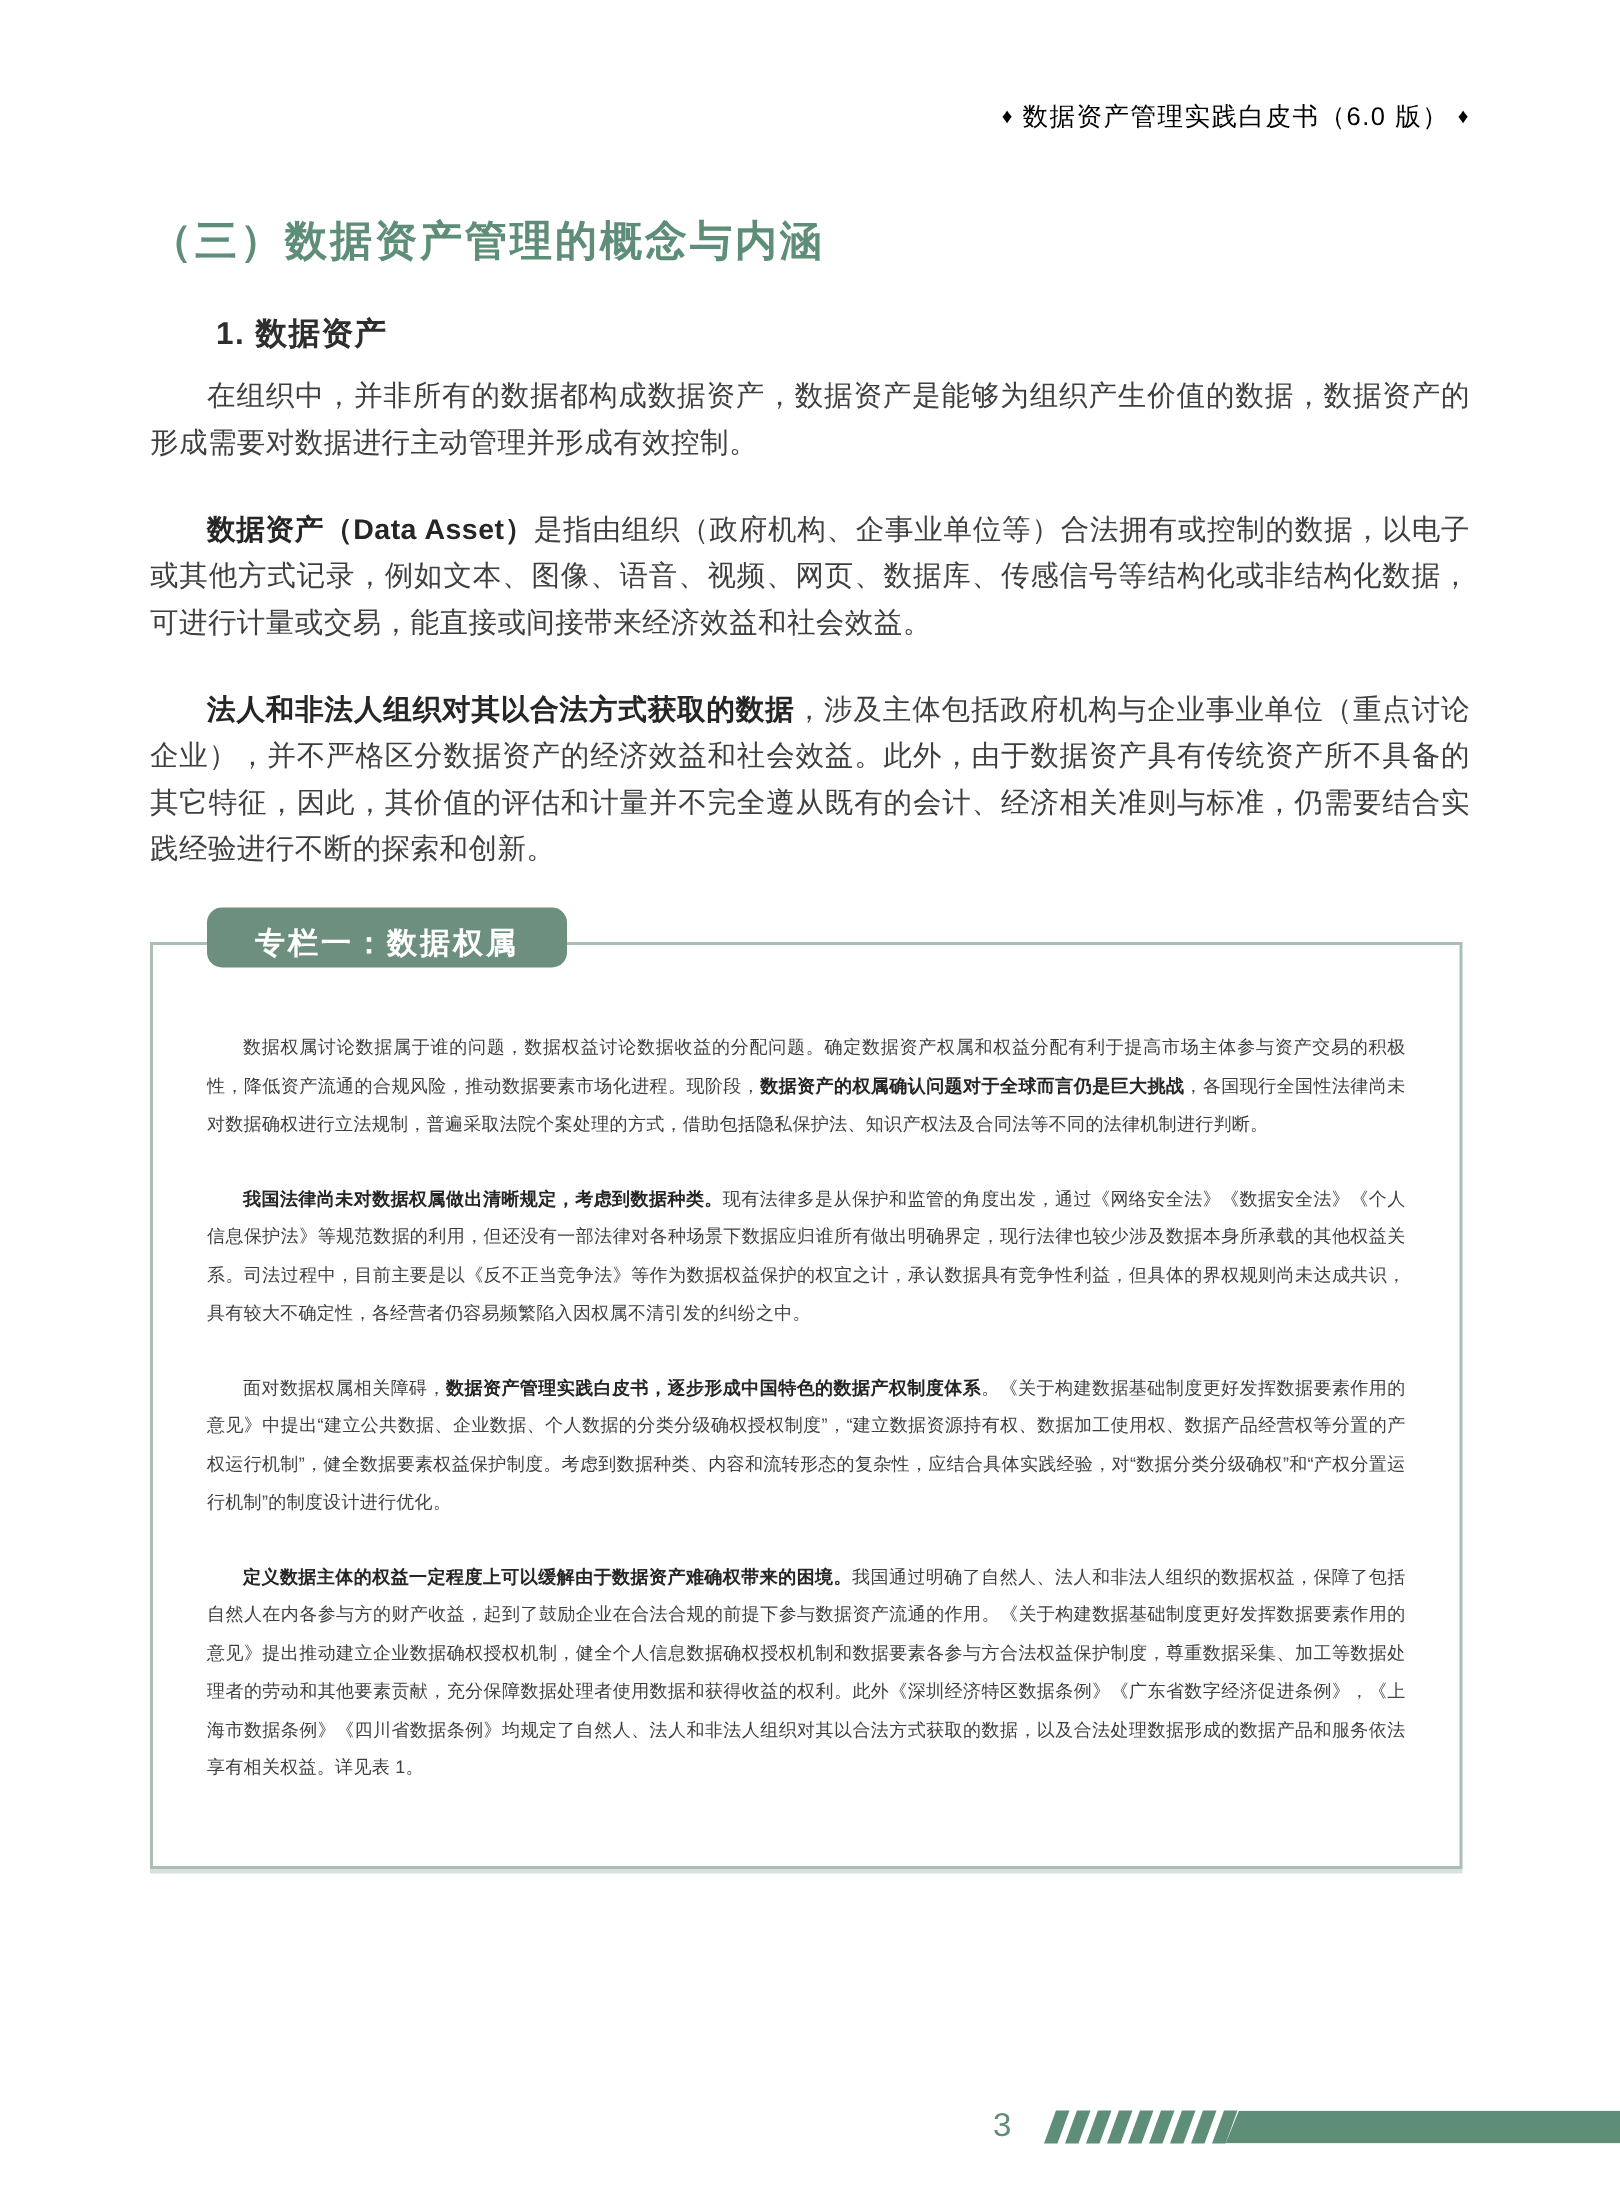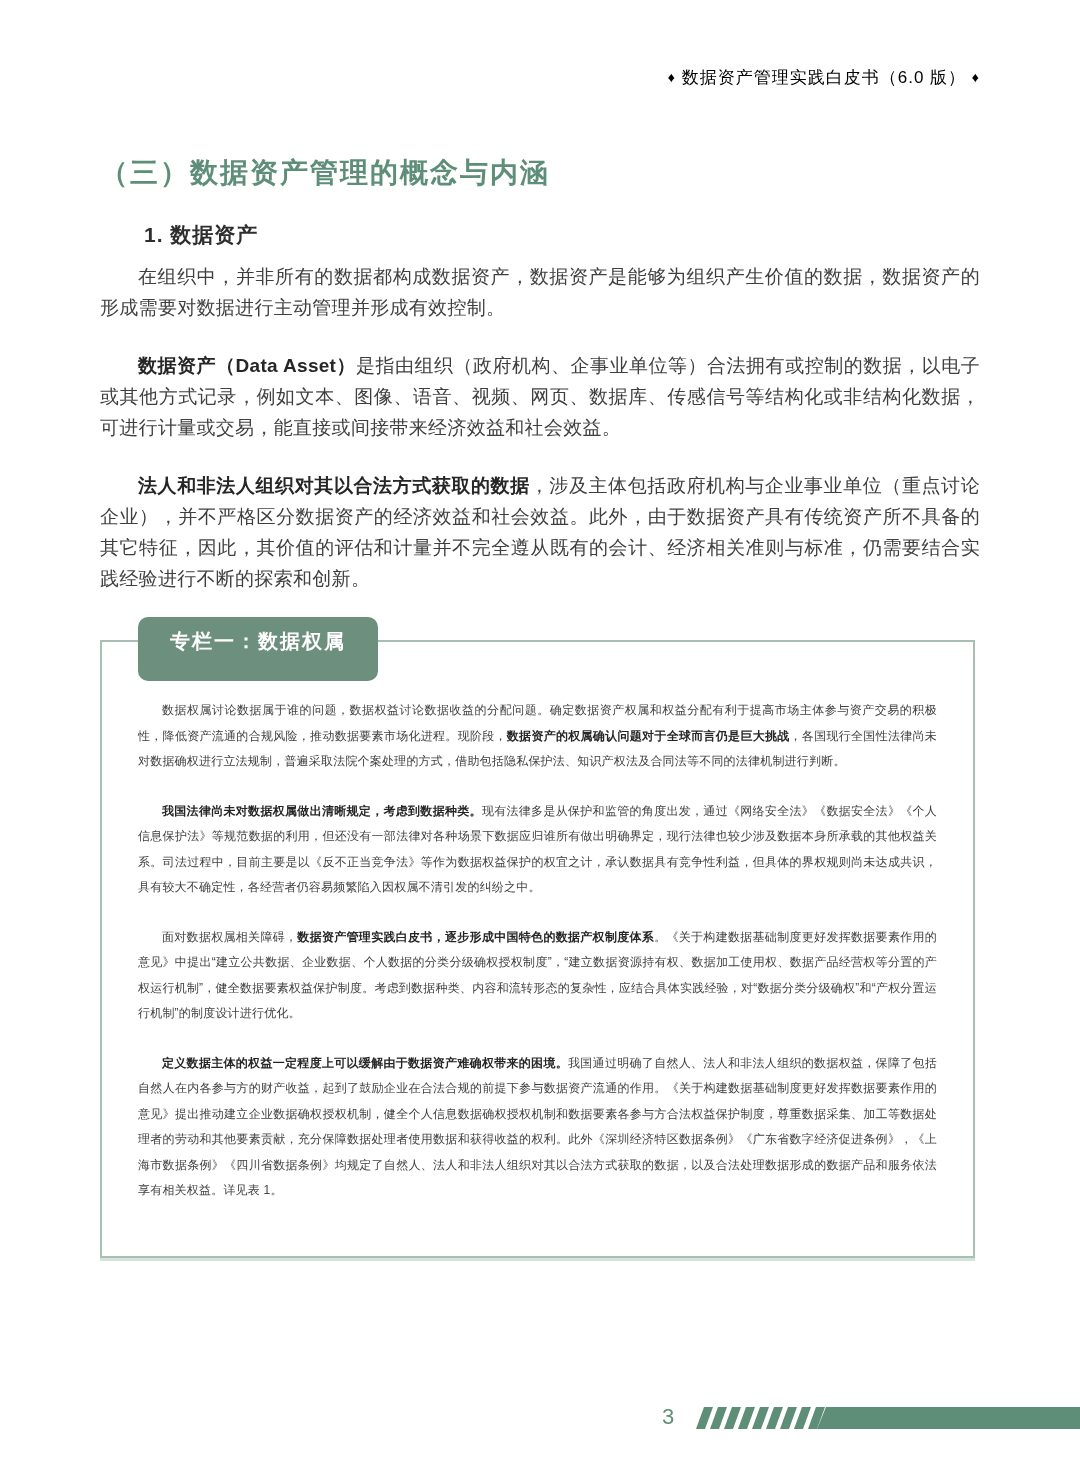--- a/index.html
+++ b/index.html
@@ -7,21 +7,21 @@
     width:1080px;height:1466px;position:relative;overflow:hidden;
     background:#ffffff;
     font-family:"Liberation Sans","DejaVu Sans",sans-serif;
     -webkit-font-smoothing:antialiased;
   }
   .header{
     position:absolute;top:66px;left:100px;right:100px;
     text-align:right;font-size:17px;color:#000000;letter-spacing:1px;
   }
   .header .diamond{font-size:14px;position:relative;top:-1px;}
-  .content{position:absolute;left:100px;top:17px;width:880px;}
+  .content{position:absolute;left:100px;top:5px;width:880px;}
   .section-title{
     margin:138px 0 0 0;font-size:28px;line-height:36px;font-weight:bold;
     color:#5E8E78;letter-spacing:2px;
   }
   .subsection-title{
     margin:30px 0 0 44px;font-size:21px;line-height:27px;font-weight:bold;
     color:#2E2E2E;letter-spacing:1px;
   }
   .para{
     margin:13px 0 0 0;font-size:19px;line-height:31px;color:#3F3F3F;
@@ -30,21 +30,21 @@
   .para + .para{margin-top:27px;}
   .para b{color:#262626;}
   .callout{
     position:relative;margin-top:46px;margin-right:5px;
     border:2px solid #A9BFB3;
     box-shadow:0 3px 0 rgba(169,191,179,0.45);
     padding:56px 36px 52px 36px;
     box-sizing:border-box;
   }
   .callout-tab{
-    position:absolute;top:-25px;left:36px;height:64px;line-height:48px;
+    position:absolute;top:-25px;left:36px;height:40px;line-height:48px;
     padding:0 32px;background:#6C8F7E;color:#ffffff;
     font-size:20px;font-weight:bold;letter-spacing:2px;border-radius:10px;
   }
   .callout .para{
     font-size:12px;line-height:25.5px;margin-top:0;letter-spacing:0.2px;
   }
   .callout .para + .para{margin-top:24px;}
   .footer-number{
     position:absolute;left:662px;top:1404px;font-size:22px;color:#5E8E78;
   }

